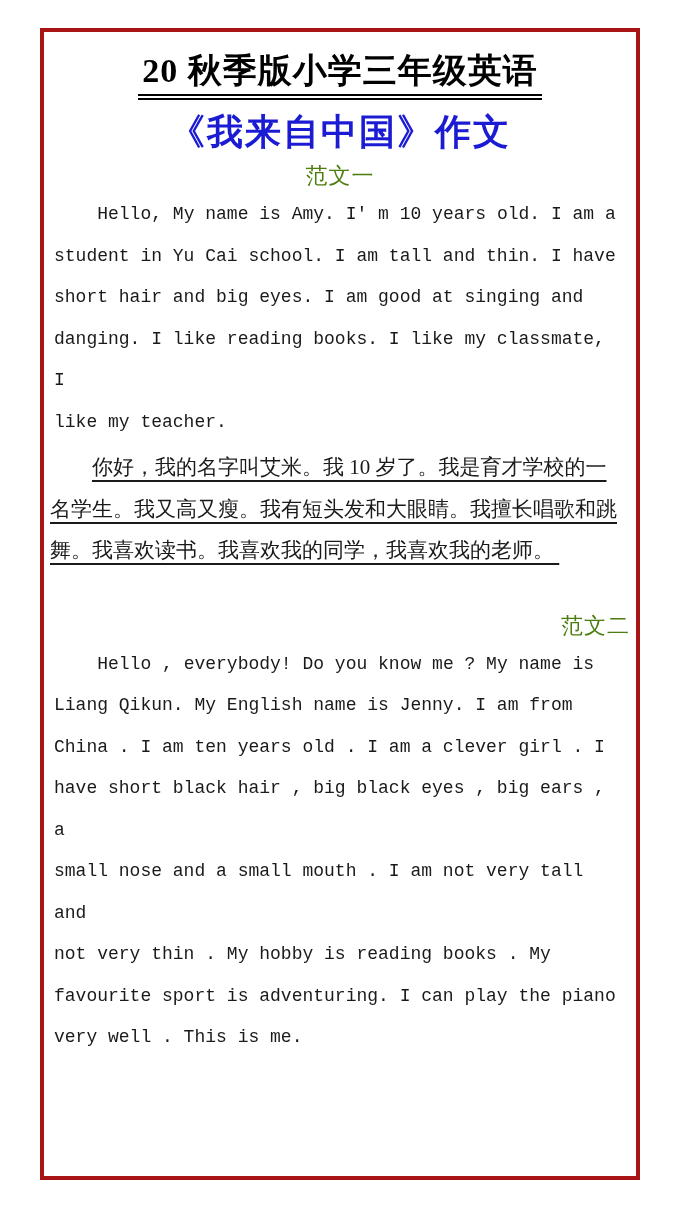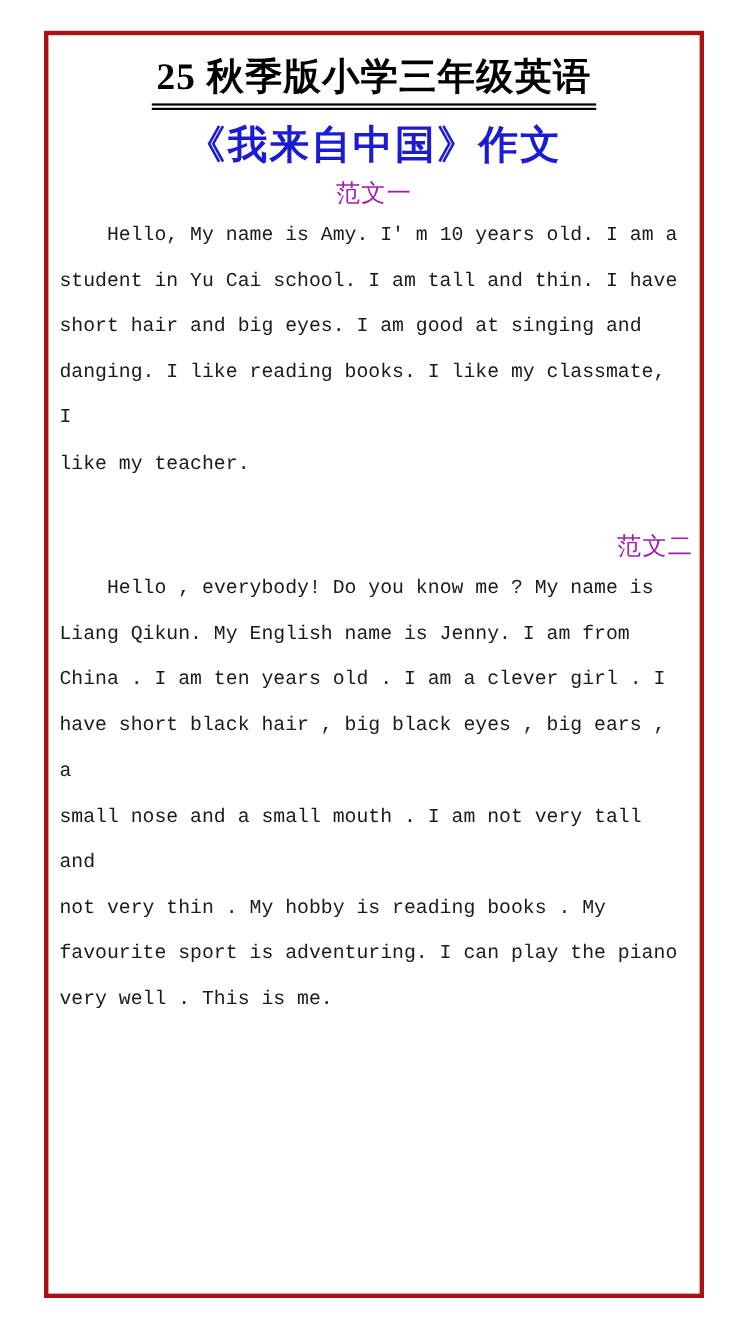--- a/index.html
+++ b/index.html
@@ -46,21 +46,21 @@
     line-height: 48px;
     color: #1b1bd4;
     text-align: center;
     letter-spacing: 2px;
     margin: 0 0 6px 0;
   }
   .sec-heading {
     font-family: "Liberation Serif", serif;
     font-size: 22px;
     line-height: 28px;
-    color: #a21caf;
+    color: #4d7c0f;
     text-align: center;
     margin: 0 0 4px 0;
     letter-spacing: 1px;
   }
   .sec-heading.second {
     margin-top: 40px;
     text-align: right;
   }
   .para-en {
     font-family: "Liberation Mono", monospace;
@@ -83,32 +83,35 @@
     margin: 0;
   }
 </style>
 </head>
 <body>
 
 <div class="page">
   <div class="frame">
 
     <div class="title-wrap">
-      <h1 class="doc-title">25 秋季版小学三年级英语</h1>
+      <h1 class="doc-title">20 秋季版小学三年级英语</h1>
     </div>
 
     <h2 class="doc-subtitle">《我来自中国》作文</h2>
 
     <section>
       <div class="sec-heading">范文一</div>
       <p class="para-en">    Hello, My name is Amy. I' m 10 years old. I am a
 student in Yu Cai school. I am tall and thin. I have
 short hair and big eyes. I am good at singing and
 danging. I like reading books. I like my classmate, I
 like my teacher.</p>
+      <p class="para-zh">你好，我的名字叫艾米。我 10 岁了。我是育才学校的一
+名学生。我又高又瘦。我有短头发和大眼睛。我擅长唱歌和跳
+舞。我喜欢读书。我喜欢我的同学，我喜欢我的老师。 </p>
     </section>
 
     <section>
       <div class="sec-heading second">范文二</div>
       <p class="para-en">    Hello , everybody! Do you know me ? My name is
 Liang Qikun. My English name is Jenny. I am from
 China . I am ten years old . I am a clever girl . I
 have short black hair , big black eyes , big ears , a
 small nose and a small mouth . I am not very tall and
 not very thin . My hobby is reading books . My

